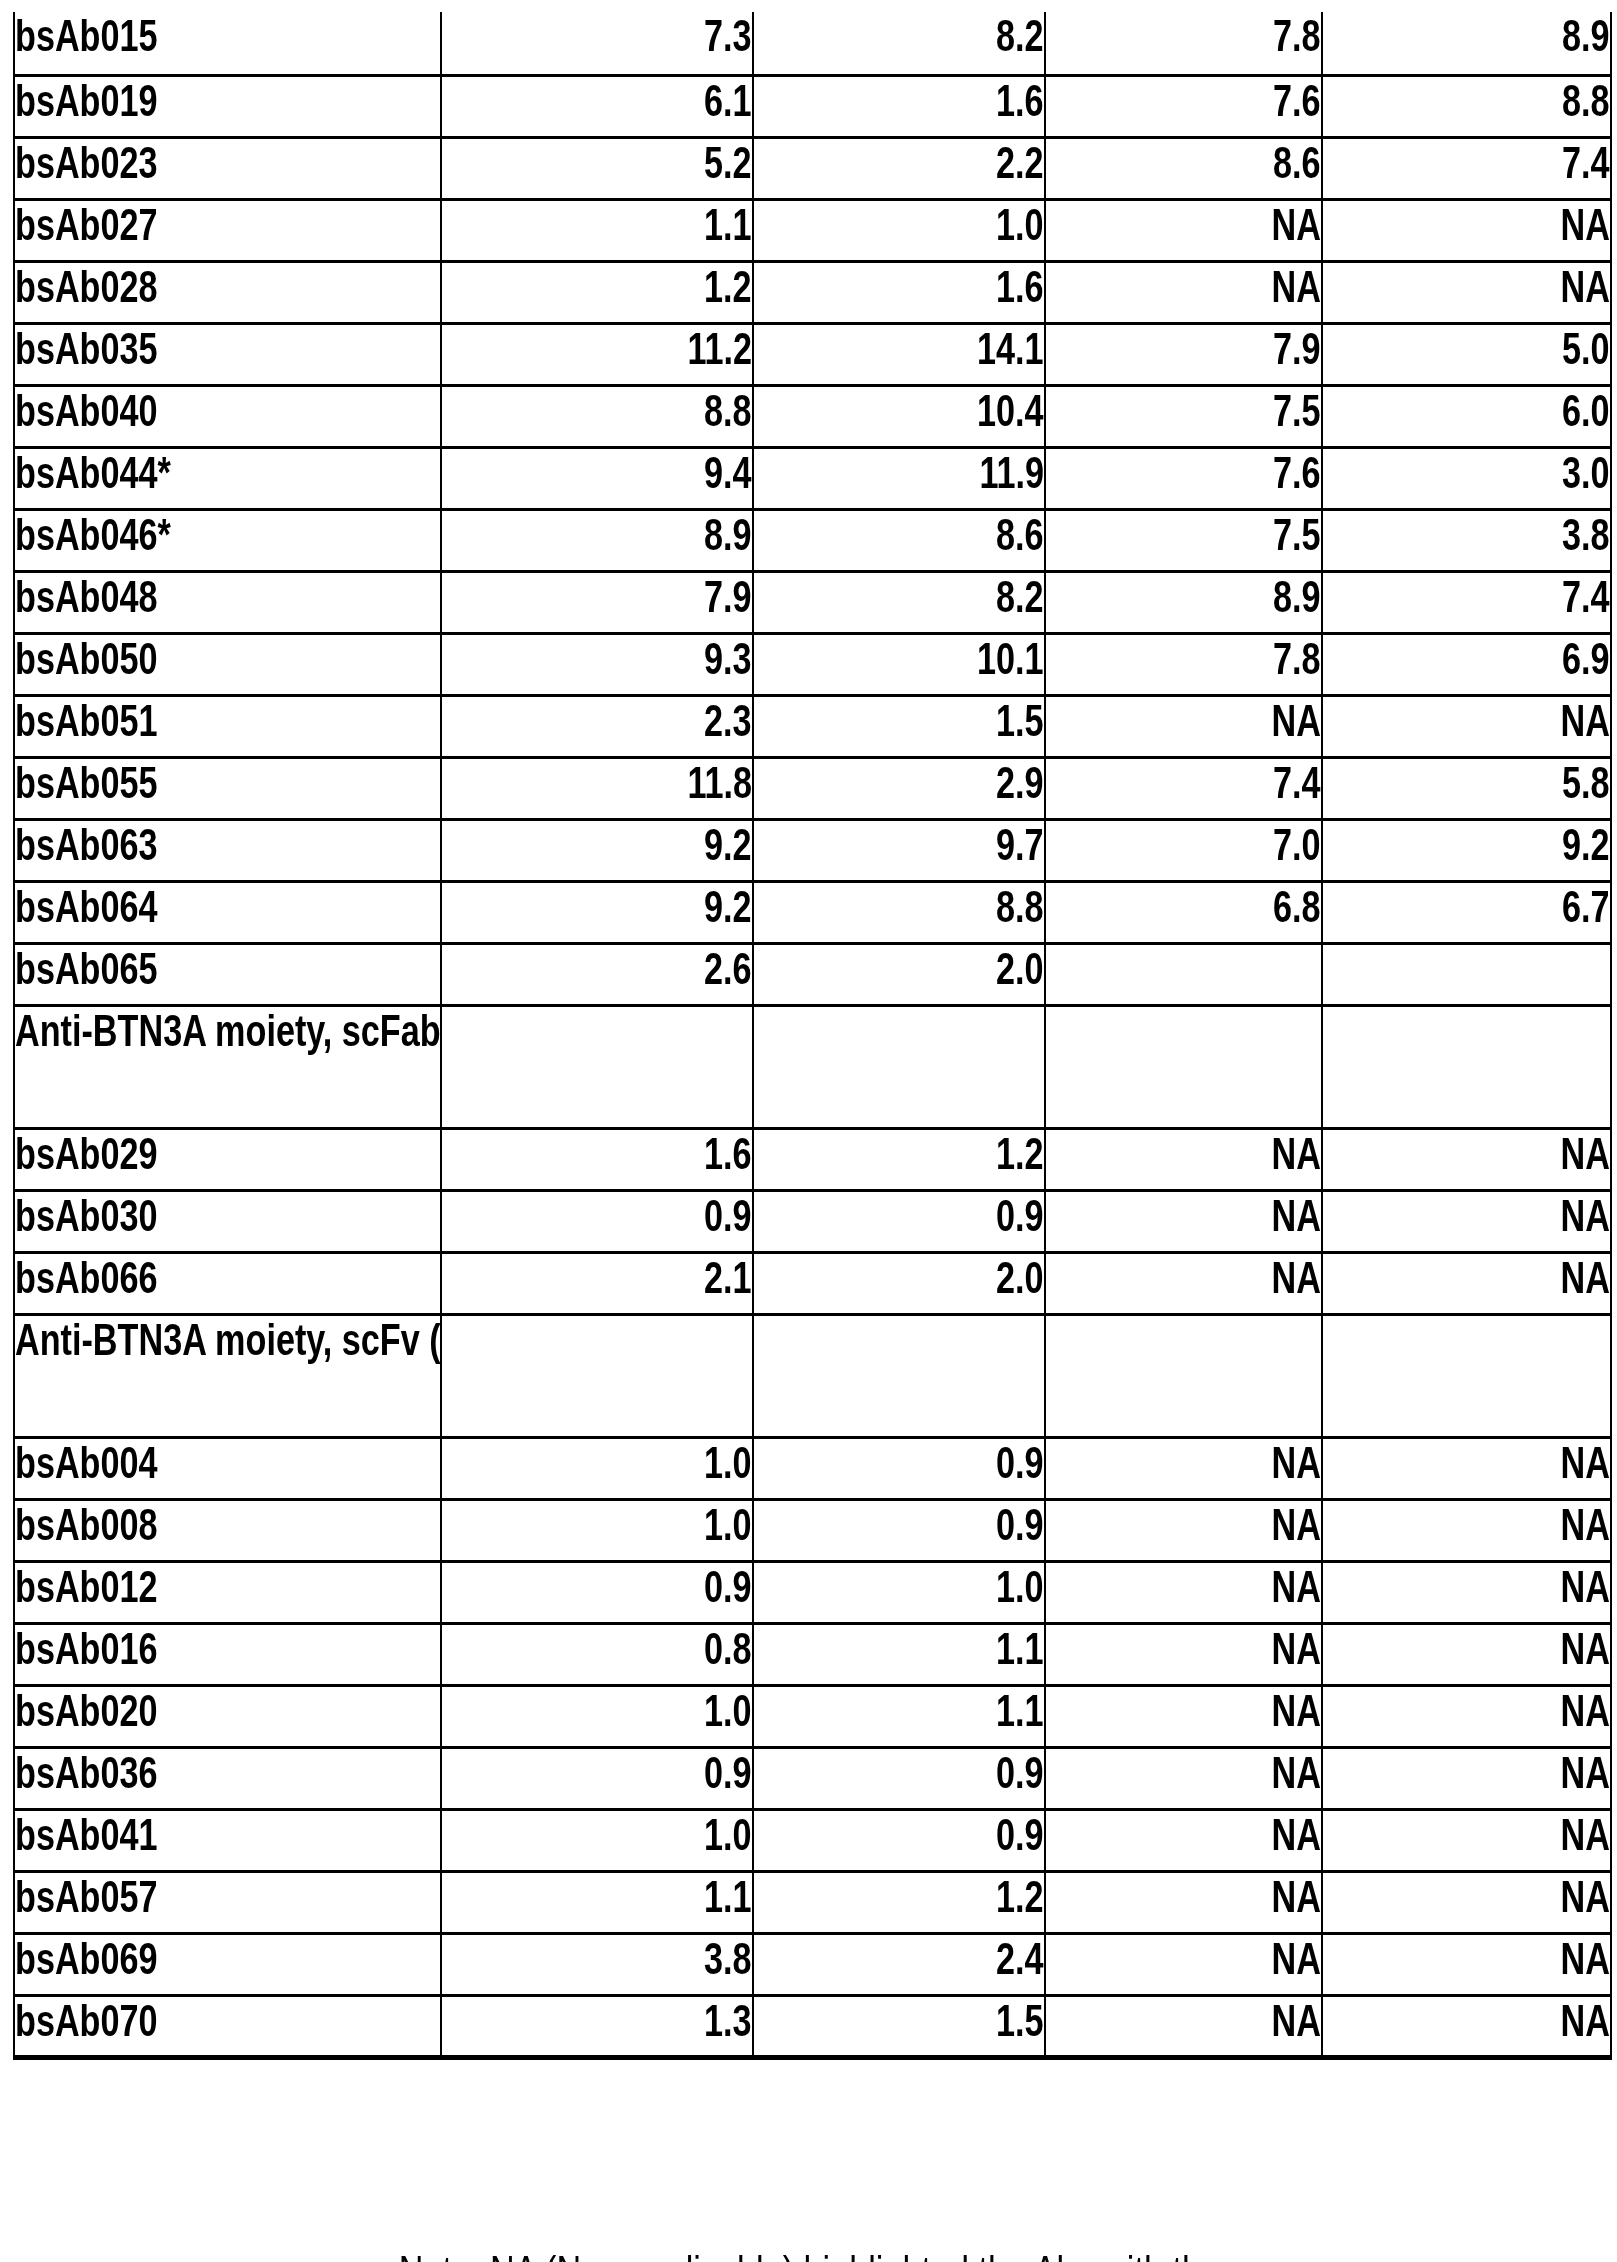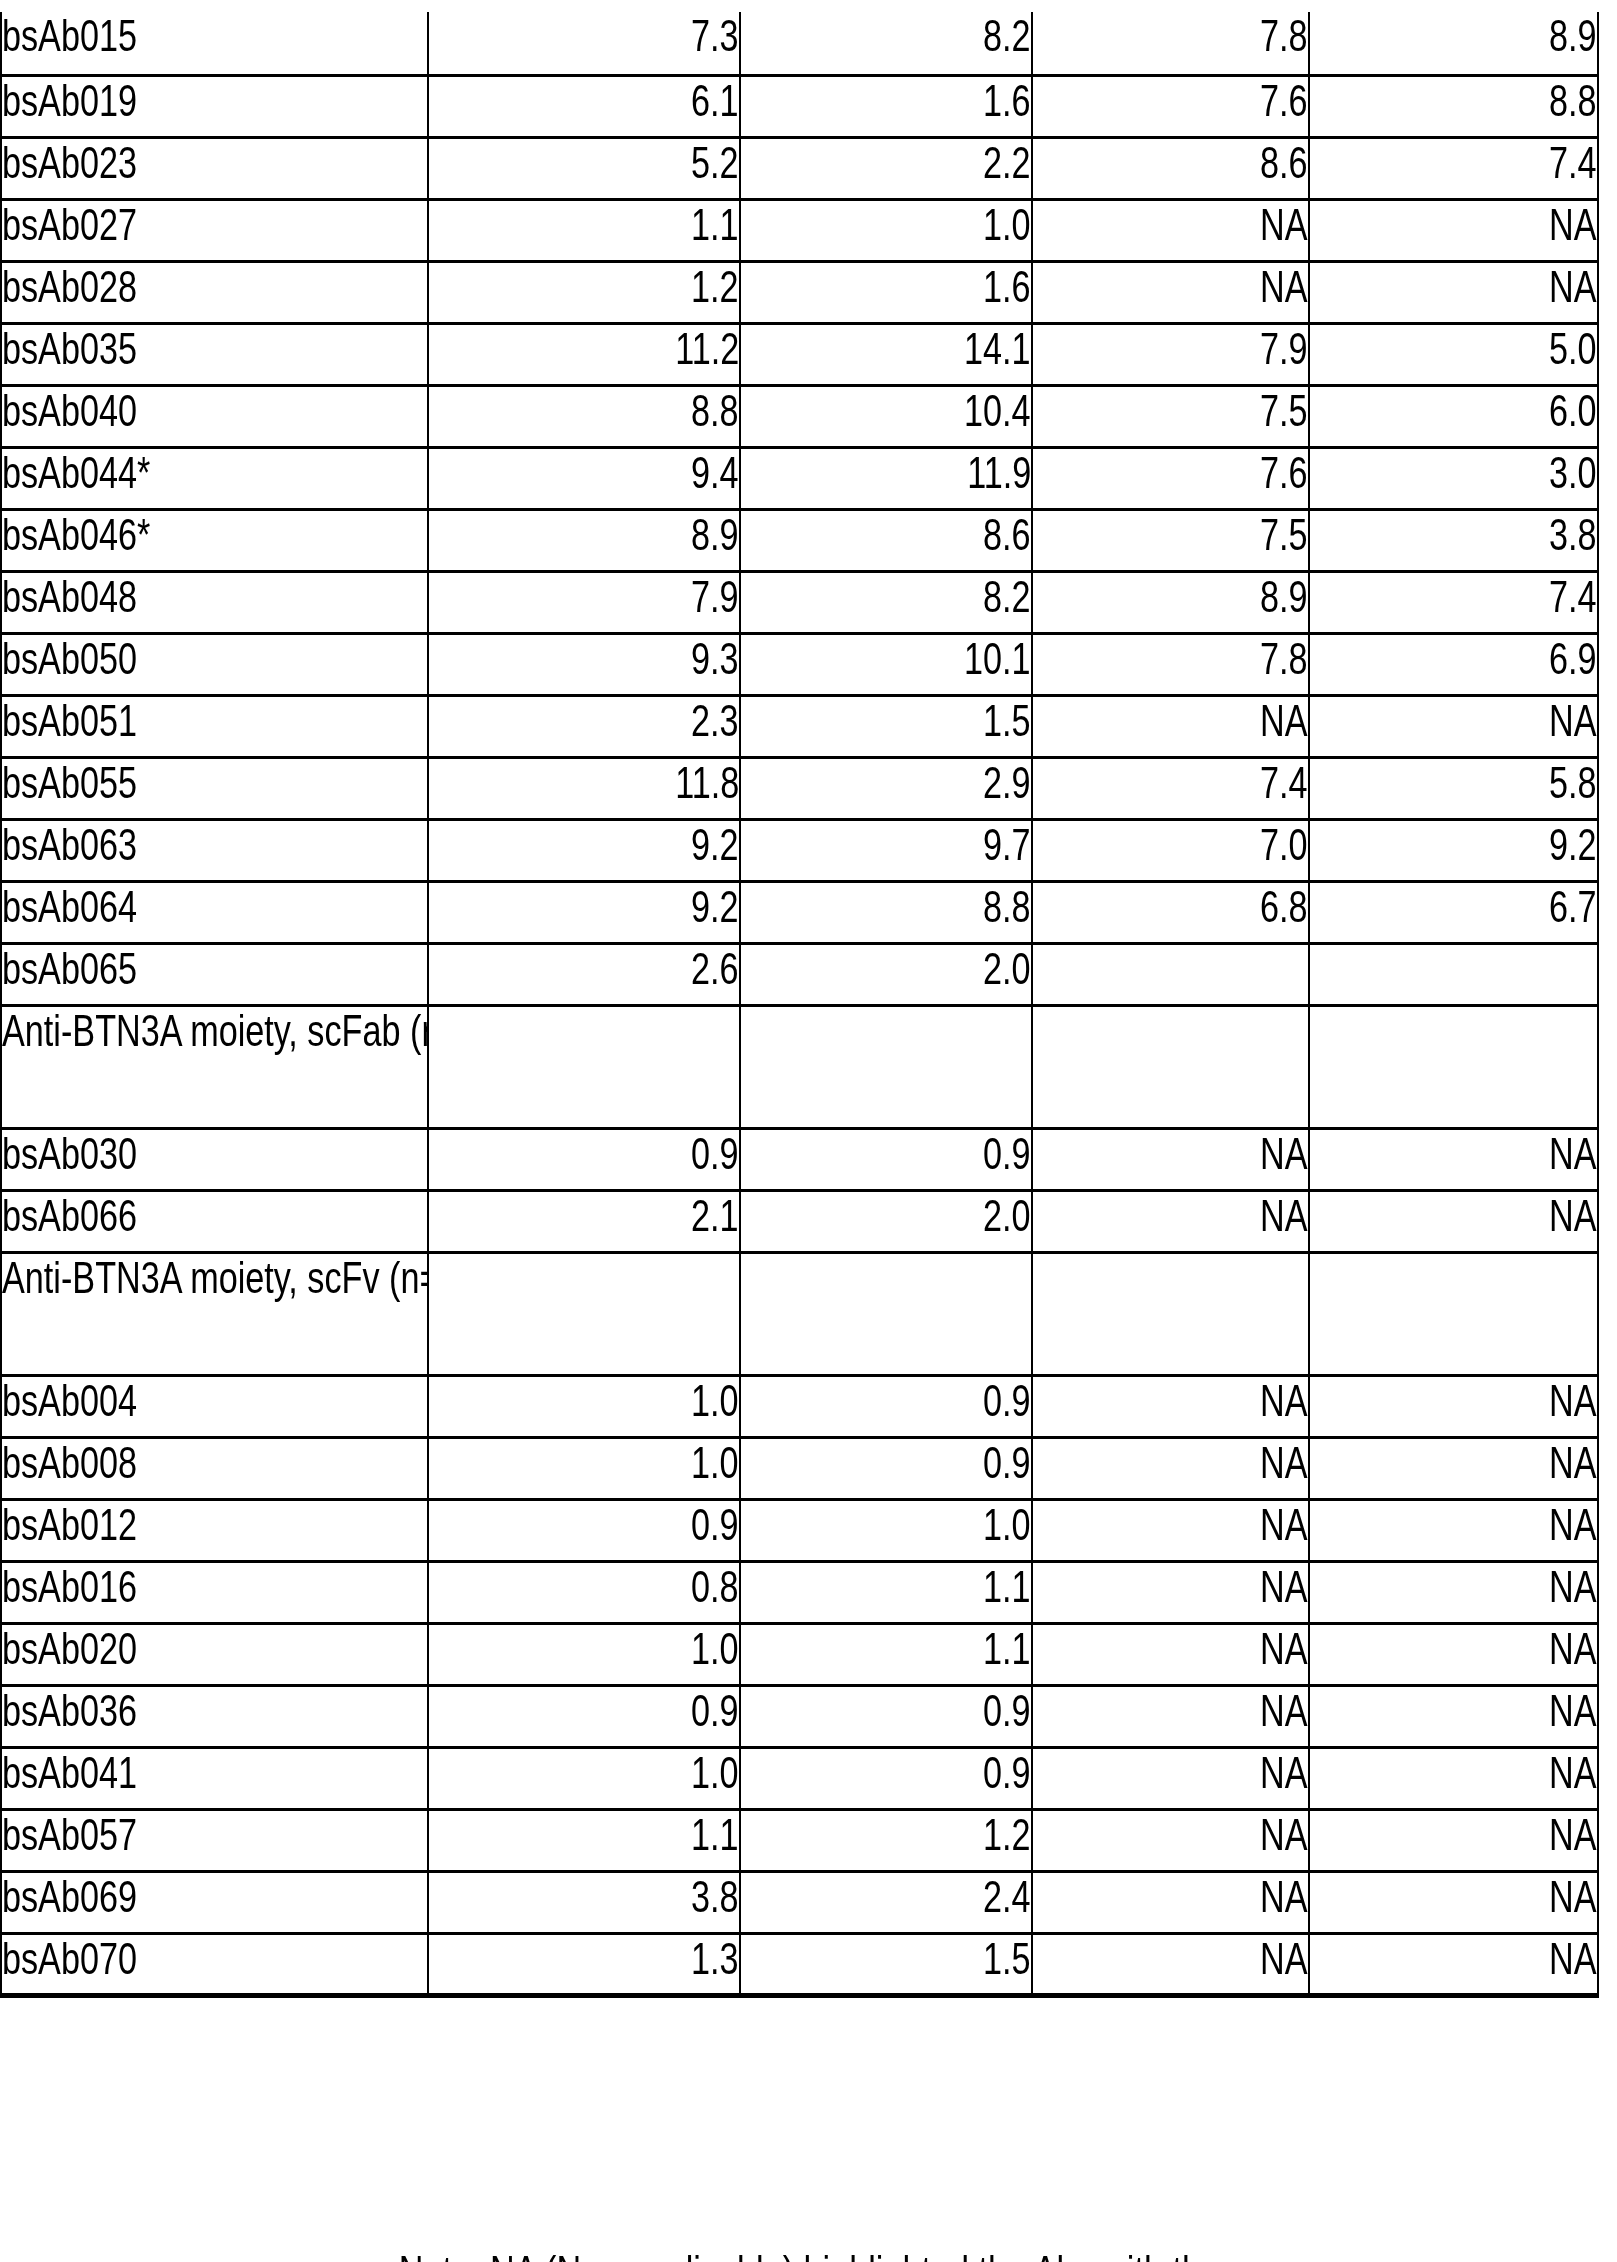--- a/index.html
+++ b/index.html
@@ -13,29 +13,30 @@
   .page {
     position: relative;
     width: 1617px;
     height: 2263px;
     background: #ffffff;
     font-family: "Liberation Sans", sans-serif;
     color: #000000;
   }
   table.abtable {
     position: absolute;
-    left: 0;
+    left: 13px;
     top: 12px;
     width: 1597px;
     border-collapse: collapse;
     table-layout: fixed;
     border-left: 2.8px solid #000;
     border-right: 2.8px solid #000;
     border-bottom: 5.6px solid #000;
     border-top: 0;
+    font-weight: bold;
   }
   table.abtable td {
     border: 2.8px solid #000;
     border-top-width: 3.7px;
     padding: 0;
     vertical-align: top;
     font-size: 45px;
     line-height: 47px;
     overflow: hidden;
     white-space: nowrap;
@@ -202,20 +203,27 @@
         </tr>
         <tr class="section-row">
           <td class="section-cell"><span class="t">Anti-BTN3A moiety,
 scFab (n=3)</span></td>
           <td class="value-cell"><span class="t"></span></td>
           <td class="value-cell"><span class="t"></span></td>
           <td class="value-cell"><span class="t"></span></td>
           <td class="value-cell"><span class="t"></span></td>
         </tr>
         <tr class="data-row">
+          <td class="label-cell"><span class="t">bsAb029</span></td>
+          <td class="value-cell"><span class="t">1.6</span></td>
+          <td class="value-cell"><span class="t">1.2</span></td>
+          <td class="value-cell"><span class="t">NA</span></td>
+          <td class="value-cell"><span class="t">NA</span></td>
+        </tr>
+        <tr class="data-row">
           <td class="label-cell"><span class="t">bsAb030</span></td>
           <td class="value-cell"><span class="t">0.9</span></td>
           <td class="value-cell"><span class="t">0.9</span></td>
           <td class="value-cell"><span class="t">NA</span></td>
           <td class="value-cell"><span class="t">NA</span></td>
         </tr>
         <tr class="data-row">
           <td class="label-cell"><span class="t">bsAb066</span></td>
           <td class="value-cell"><span class="t">2.1</span></td>
           <td class="value-cell"><span class="t">2.0</span></td>

